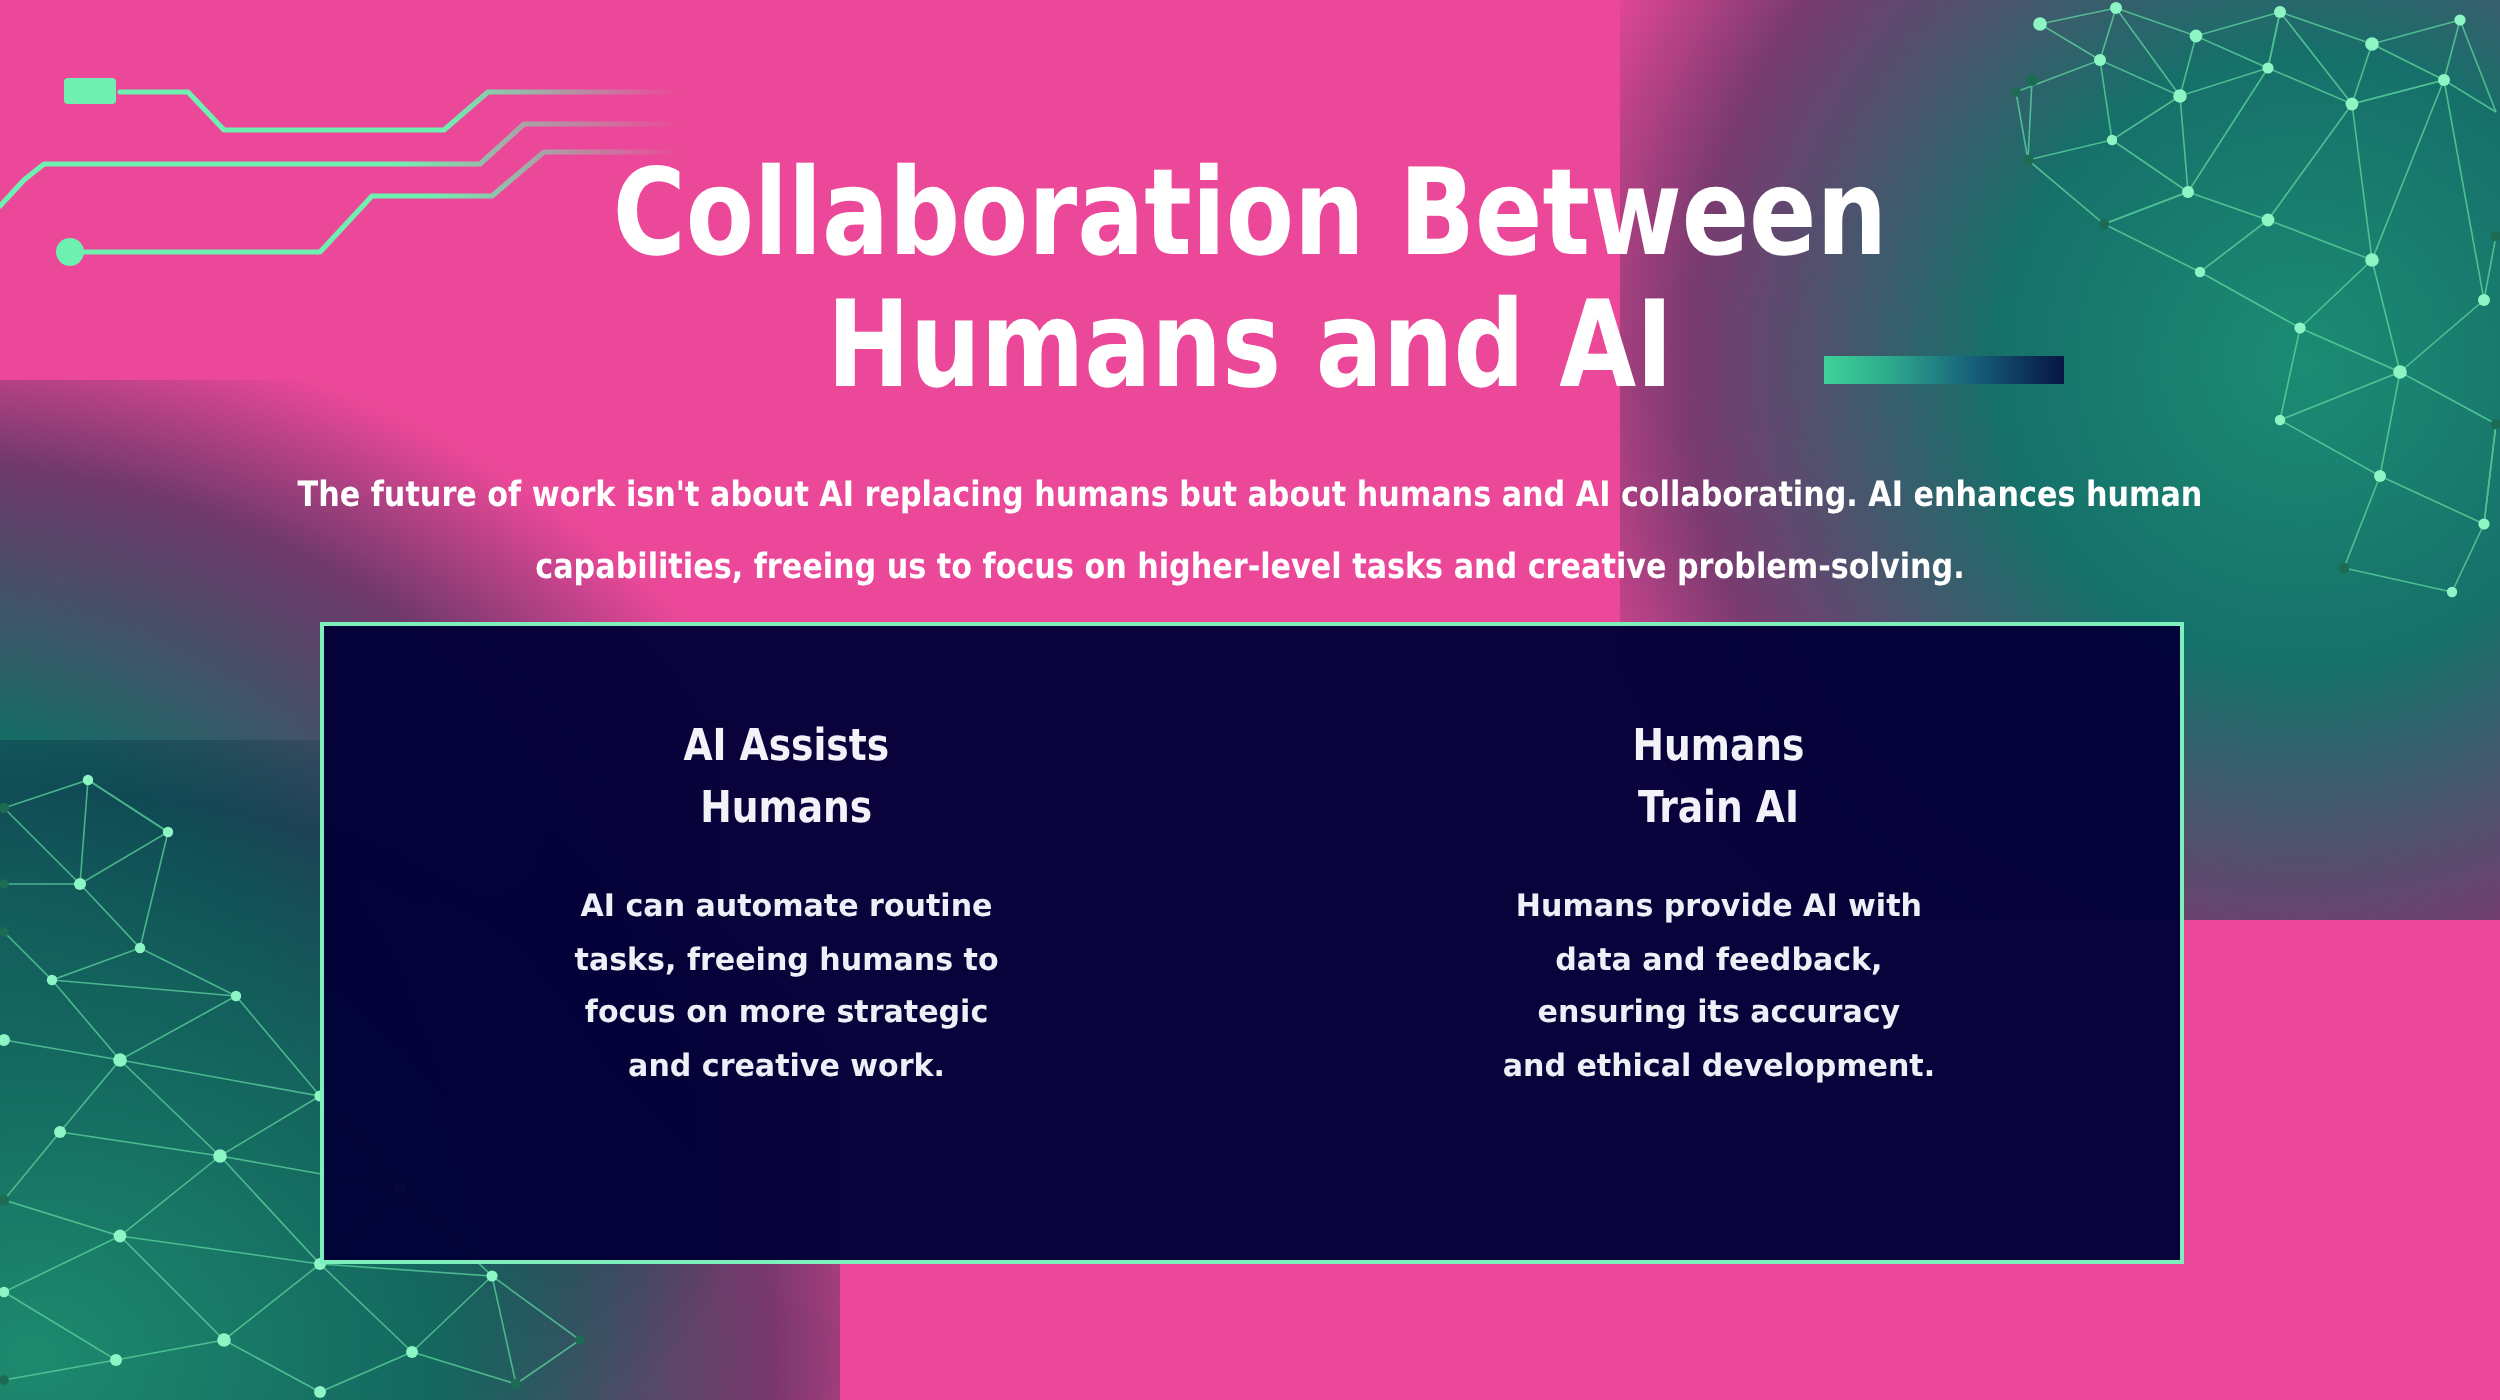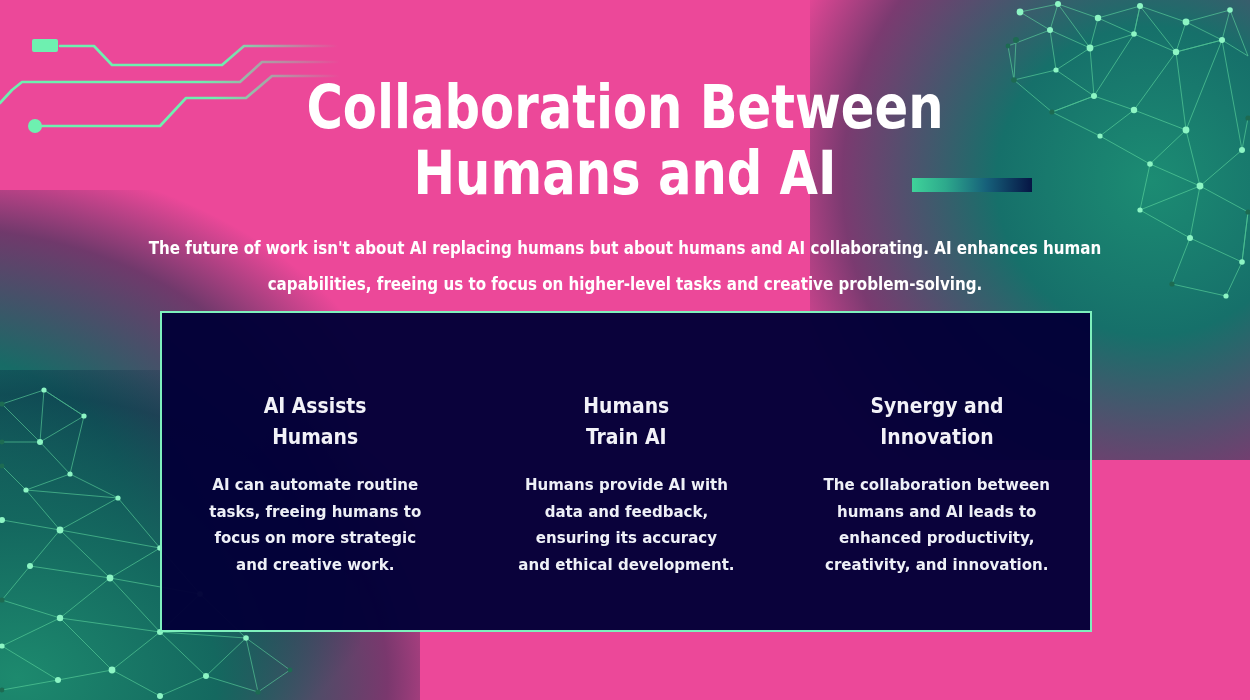--- a/index.html
+++ b/index.html
@@ -80,21 +80,21 @@
     position:absolute;
     left:160px; top:311px;
     width:932px; height:321px;
     border:2px solid #7ef0bd;
     background:rgba(2,0,56,0.97);
   }
 
   
   .cards {
     position:absolute;
-    left:160px; top:329px;
+    left:160px; top:297px;
     width:932px; height:321px;
     display:flex;
     flex-direction:row;
     align-items:flex-start;
     padding-top:61px;
   }
   .card {
     flex:1 1 0;
     display:flex;
     flex-direction:column;
@@ -272,23 +272,15 @@
 and creative work.</div>
     </div>
     <div class="card">
       <div class="card-title">Humans
 Train AI</div>
       <div class="card-body">Humans provide AI with
 data and feedback,
 ensuring its accuracy
 and ethical development.</div>
     </div>
-    <div class="card">
-      <div class="card-title">Synergy and
-Innovation</div>
-      <div class="card-body">The collaboration between
-humans and AI leads to
-enhanced productivity,
-creativity, and innovation.</div>
-    </div>
   </div>
 
 </div>
 
 </body></html>

